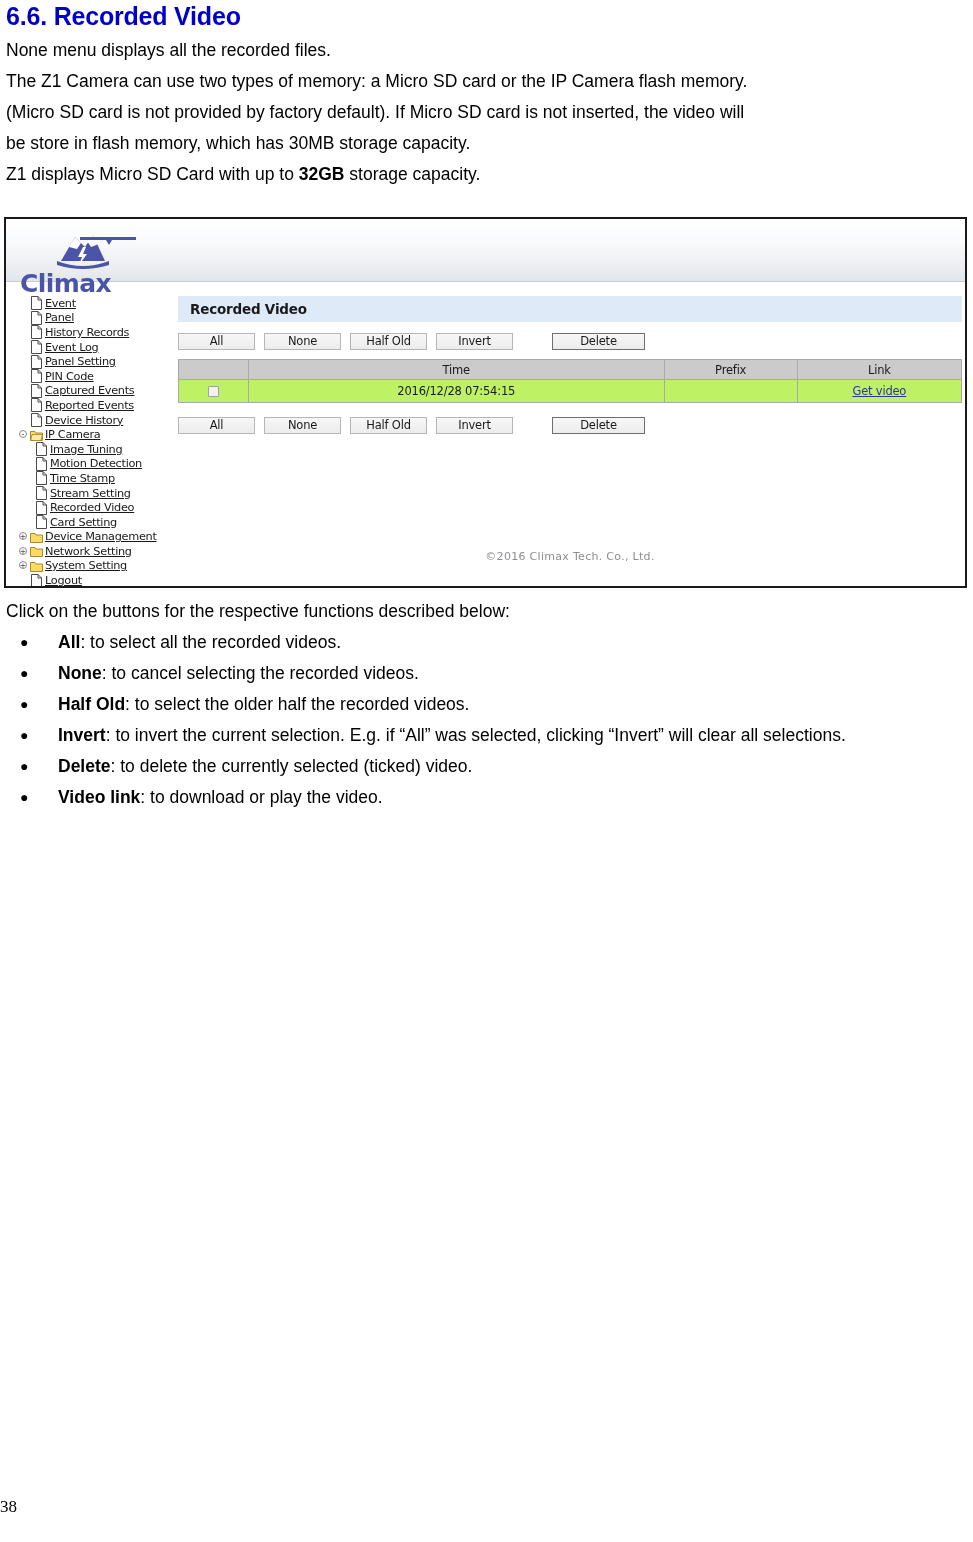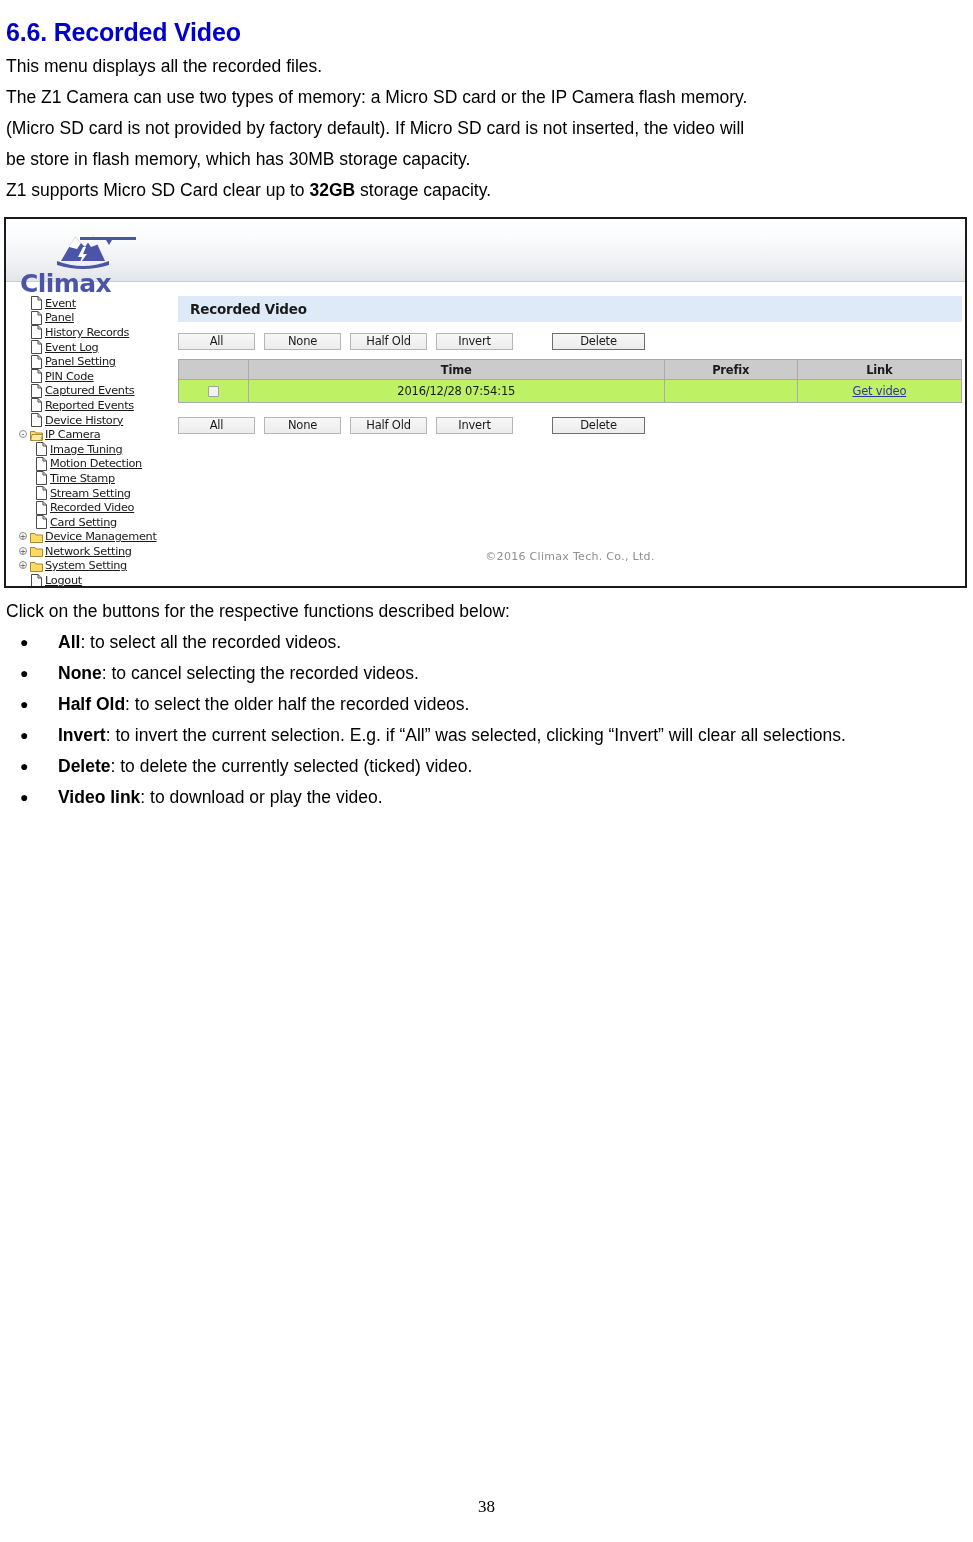--- a/index.html
+++ b/index.html
@@ -13,21 +13,21 @@
     position: relative;
     font-family: "Liberation Sans", sans-serif;
     color: #000000;
     overflow: hidden;
   }
 
   
   .doc {
     position: absolute;
     left: 6px;
-    top: 16px;
+    top: 0;
     width: 962px;
   }
   .section-title {
     font-size: 25px;
     font-weight: bold;
     color: #0000cc;
     line-height: 32px;
     margin: 0 0 3px 0;
     letter-spacing: -0.2px;
   }
@@ -187,21 +187,21 @@
     border-collapse: collapse;
     width: 784px;
     margin-top: 9px;
     font-family: "DejaVu Sans", sans-serif;
   }
   .tbl th {
     background: #cbcbcb;
     border: 1px solid #a9a9a9;
     height: 17px;
     font-size: 11.5px;
-    font-weight: bold;
+    font-weight: normal;
     color: #1a1a1a;
     letter-spacing: -0.2px;
   }
   .tbl td {
     border: 1px solid #a9a9a9;
     height: 20px;
     font-size: 11.5px;
     text-align: center;
     color: #1a1a1a;
     background: #bef264;
@@ -258,36 +258,35 @@
     font-size: 14px;
     line-height: 31px;
   }
   .bullets li b { font-weight: bold; }
 
   
   .pageno {
     position: absolute;
     left: 0; right: 0;
     top: 1497px;
-    text-align: center;
     font-family: "Liberation Serif", serif;
     font-size: 17px;
     color: #000;
   }
 </style>
 </head>
 <body>
 
 <div class="doc">
   <h1 class="section-title">6.6. Recorded Video</h1>
-  <p class="para">This menu displays all the recorded files.</p>
+  <p class="para">None menu displays all the recorded files.</p>
   <p class="para">The Z1 Camera can use two types of memory: a Micro SD card or the IP Camera flash memory.</p>
   <p class="para">(Micro SD card is not provided by factory default). If Micro SD card is not inserted, the video will</p>
   <p class="para">be store in flash memory, which has 30MB storage capacity.</p>
-  <p class="para"><span>Z1 supports Micro SD Card clear up to </span><b>32GB</b><span> storage capacity.</span></p>
+  <p class="para"><span>Z1 displays Micro SD Card with up to </span><b>32GB</b><span> storage capacity.</span></p>
 </div>
 
 <div class="shot">
 
   <div class="shot-banner">
     <div class="logo">
       <span class="logo-mark">
         <svg viewBox="0 0 56 42" width="56" height="42" xmlns="http://www.w3.org/2000/svg">
           <path d="M6 34 L20 10 L30 20 L38 8 L50 34 Z" fill="#4a55a8"></path>
           <path d="M20 10 L26 16 L22 22 L14 20 Z" fill="#ffffff"></path>

